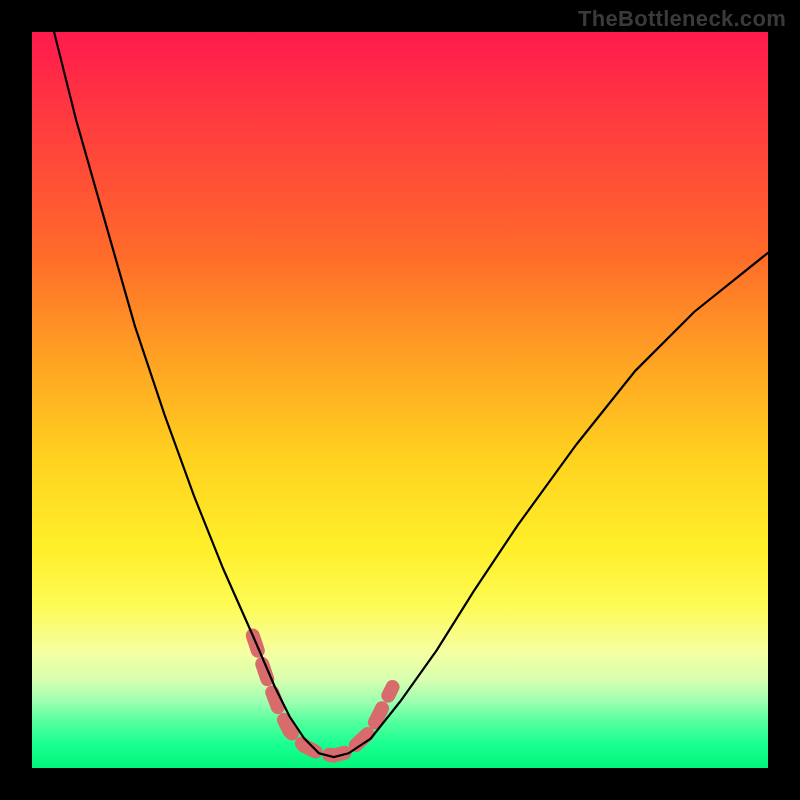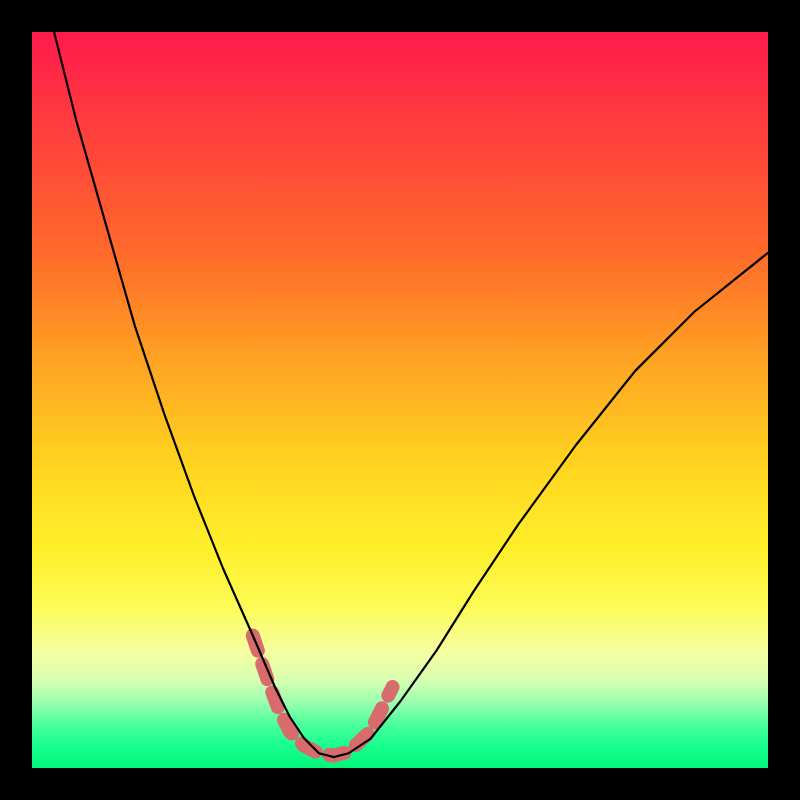--- a/index.html
+++ b/index.html
@@ -72,20 +72,21 @@
     stroke: #d86b6b;
     stroke-width: 14;
     stroke-linecap: round;
     stroke-dasharray: 16 14;
   }
 </style>
 </head>
 <body>
 
 <div class="frame">
+  <div class="watermark">TheBottleneck.com</div>
 
   <div class="plot-area">
     <svg class="overlay" viewBox="0 0 736 736">
       <path id="hl-path" class="highlight" d="M220.8 603.5 L235.5 647.7 L246.6 677.1 L257.6 699.2 L272.3 713.9 L287.0 721.3 L301.8 723.5 L316.5 719.8 L338.6 699.2 L349.6 677.1 L360.6 655.0"></path>
       <path id="curve-path" class="curve" d="M22.1 0.0 L44.2 88.3 L73.6 191.4 L103.0 294.4 L132.5 382.7 L161.9 463.7 L191.4 537.3 L220.8 603.5 L242.9 655.0 L257.6 684.5 L272.3 706.6 L287.0 721.3 L301.8 725.0 L316.5 721.3 L338.6 706.6 L368.0 669.8 L404.8 618.2 L441.6 559.4 L485.8 493.1 L544.6 412.2 L603.5 338.6 L662.4 279.7 L736.0 220.8"></path>
     </svg>
   </div>
 </div>
 
 </body></html>

